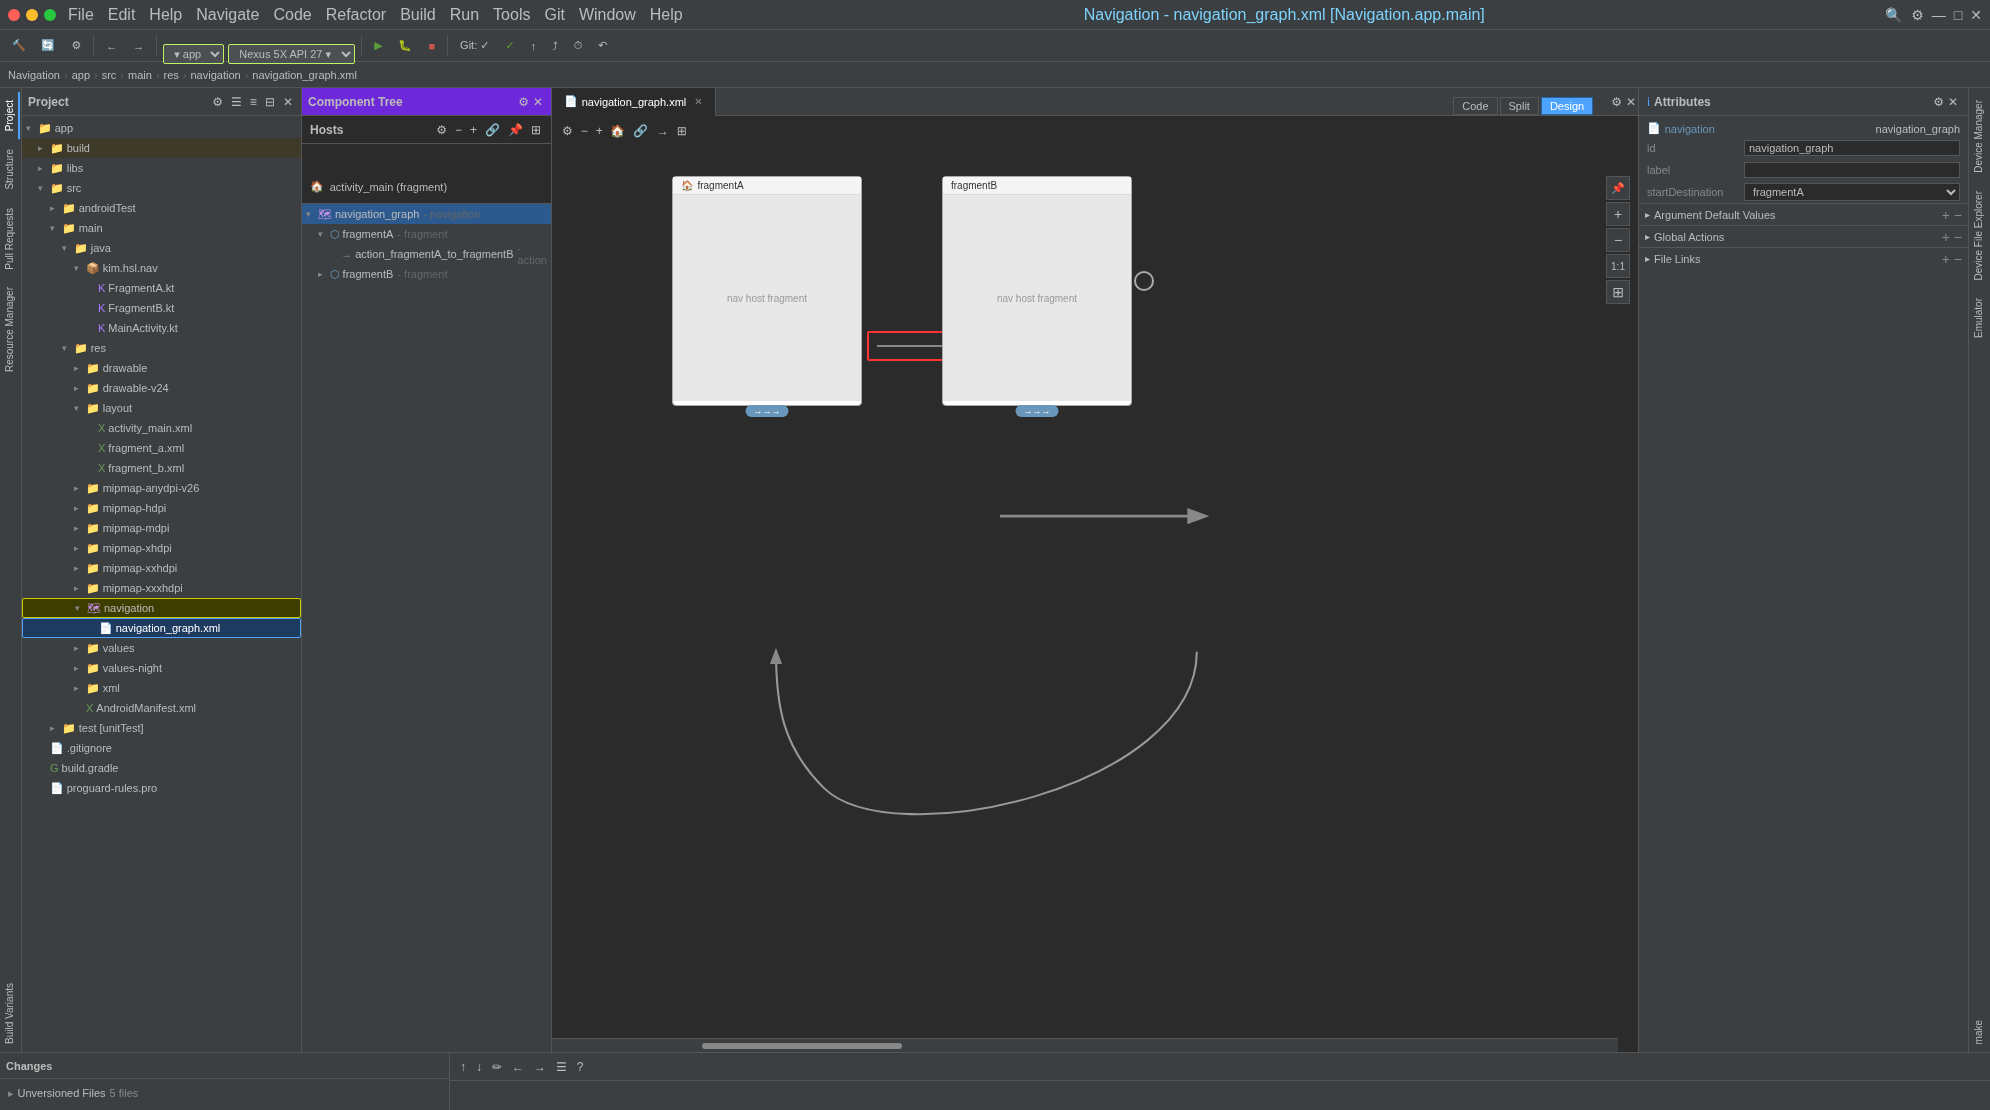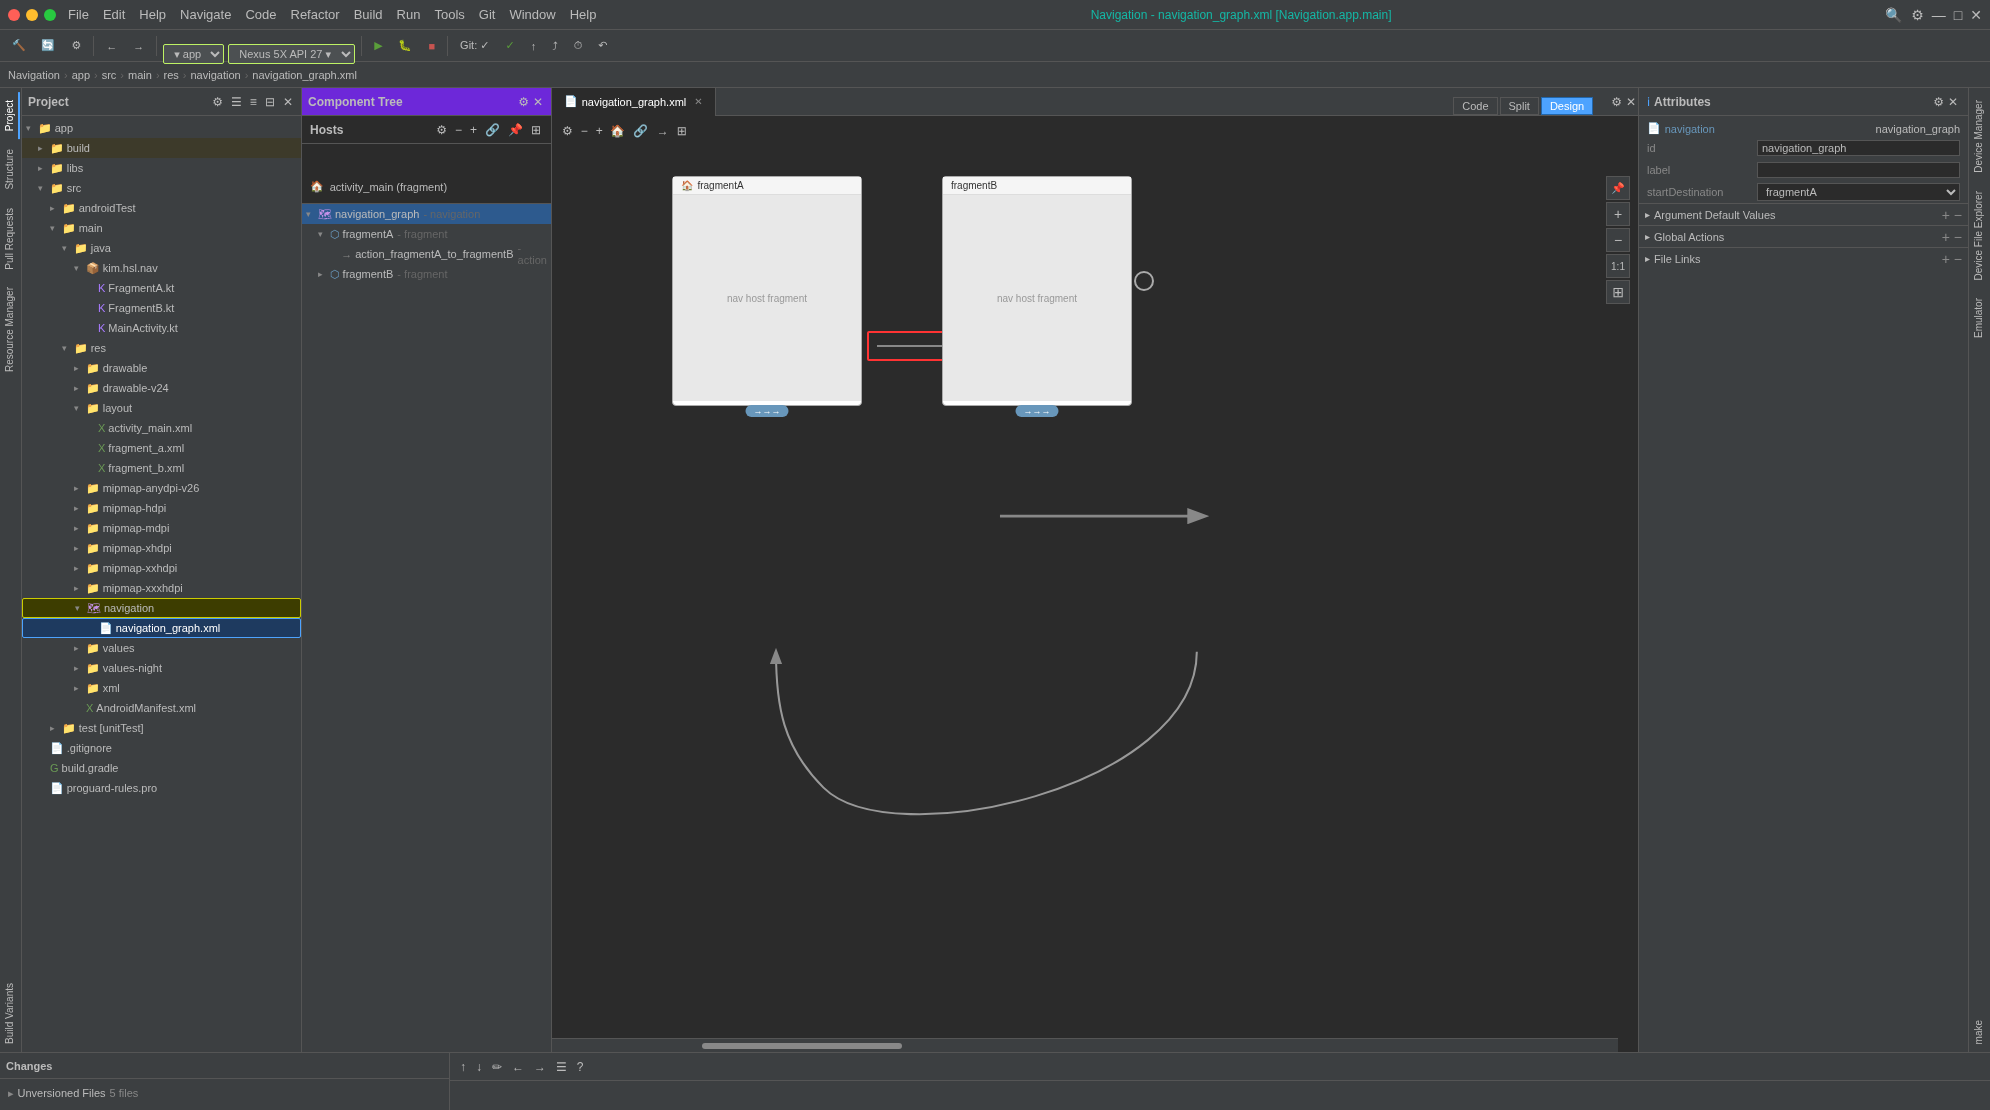--- a/index.html
+++ b/index.html
@@ -5,23 +5,23 @@
     * { box-sizing: border-box; margin: 0; padding: 0; }
     body { font-family: 'Segoe UI', Arial, sans-serif; font-size: 12px; background: #3c3f41; color: #bbb; overflow: hidden; width: 1990px; height: 1110px; }
 
     
     #title-bar { display: flex; align-items: center; background: #3c3f41; height: 30px; padding: 0 8px; border-bottom: 1px solid #555; }
     #title-bar .mac-buttons { display: flex; gap: 6px; margin-right: 12px; }
     .mac-btn { width: 12px; height: 12px; border-radius: 50%; }
     .mac-btn.red { background: #ff5f57; }
     .mac-btn.yellow { background: #ffbd2e; }
     .mac-btn.green { background: #28c840; }
-    #title-bar .menu-items { display: flex; gap: 14px; font-size: 13px; color: #bbb; }
+    #title-bar .menu-items { display: flex; gap: 14px; font-size: 16px; color: #bbb; }
     #title-bar .menu-items span { cursor: pointer; }
-    #title-bar .title { flex: 1; text-align: center; font-size: 12px; color: #14b8a6; }
+    #title-bar .title { flex: 1; text-align: center; font-size: 16px; color: #7dd3fc; }
     #title-bar .win-controls { display: flex; gap: 8px; }
     .win-ctrl { color: #bbb; font-size: 14px; cursor: pointer; }
 
     
     #toolbar { display: flex; align-items: center; background: #3c3f41; height: 32px; padding: 0 6px; border-bottom: 1px solid #555; gap: 4px; }
     .toolbar-btn { background: none; border: 1px solid transparent; color: #bbb; padding: 2px 5px; font-size: 11px; cursor: pointer; border-radius: 2px; }
     .toolbar-sep { width: 1px; height: 20px; background: #555; margin: 0 2px; }
     .toolbar-dropdown { background: #4c5052; border: 1px solid #bef264; color: #bbb; padding: 2px 6px; font-size: 11px; border-radius: 2px; cursor: pointer; margin-top: 17px; }
 
     
@@ -89,21 +89,21 @@
 
     
     #attributes-panel { width: 330px; background: #3c3f41; border-left: 1px solid #555; display: flex; flex-direction: column; }
     #attr-header { display: flex; align-items: center; height: 28px; padding: 0 8px; border-bottom: 1px solid #555; }
     #attr-header .title { font-size: 12px; color: #bbb; font-weight: bold; flex: 1; }
     #attr-body { flex: 1; overflow-y: auto; padding: 4px 0; }
     #attr-body::-webkit-scrollbar { width: 6px; }
     #attr-body::-webkit-scrollbar-thumb { background: #555; }
 
     .attr-row { display: flex; align-items: center; height: 22px; padding: 0 8px; font-size: 11px; }
-    .attr-label { color: #888; width: 110px; flex-shrink: 0; }
+    .attr-label { color: #888; width: 97px; flex-shrink: 0; }
     .attr-input { background: #2b2b2b; border: 1px solid #555; color: #bbb; padding: 1px 4px; font-size: 11px; flex: 1; }
     .attr-select { background: #2b2b2b; border: 1px solid #555; color: #bbb; padding: 1px 4px; font-size: 11px; flex: 1; }
     .attr-nav-row { display: flex; align-items: center; padding: 2px 8px; font-size: 11px; color: #6897bb; }
     .attr-section-header { display: flex; align-items: center; height: 22px; padding: 0 6px; font-size: 11px; color: #bbb; cursor: pointer; border-top: 1px solid #555; }
     .section-arrow { margin-right: 4px; font-size: 10px; }
     .section-add-btn { margin-left: auto; color: #888; cursor: pointer; font-size: 14px; }
 
     
     #right-tabs { width: 22px; background: #3c3f41; border-left: 1px solid #555; display: flex; flex-direction: column; align-items: center; padding-top: 4px; gap: 2px; }
 

